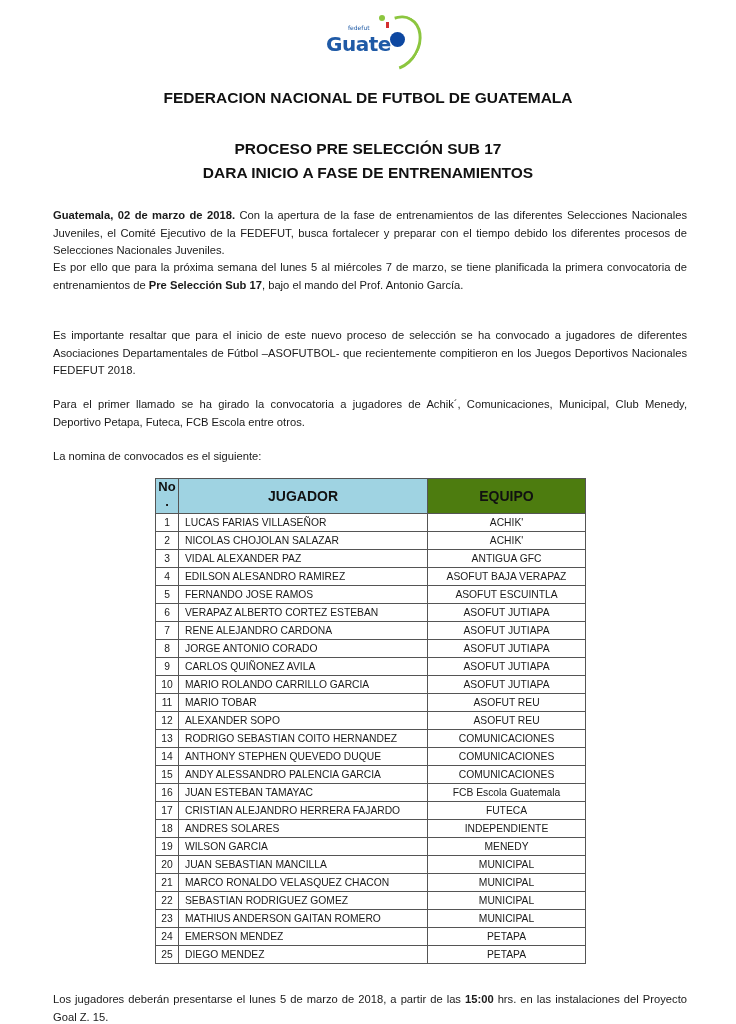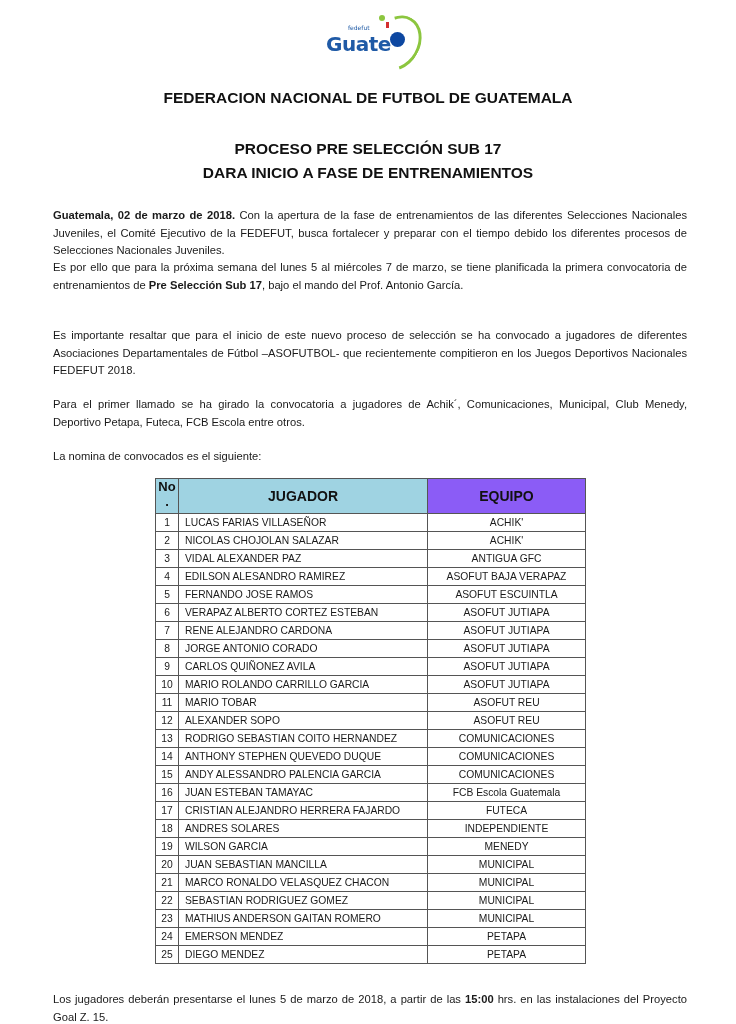--- a/index.html
+++ b/index.html
@@ -64,21 +64,21 @@
 
 <div class="para p3">Es importante resaltar que para el inicio de este nuevo proceso de selección se ha convocado a jugadores de diferentes Asociaciones Departamentales de Fútbol –ASOFUTBOL- que recientemente compitieron en los Juegos Deportivos Nacionales FEDEFUT 2018.</div>
 <div class="para p4">Para el primer llamado se ha girado la convocatoria a jugadores de Achik´, Comunicaciones, Municipal, Club Menedy, Deportivo Petapa, Futeca, FCB Escola entre otros.</div>
 <div class="para p5">La nomina de convocados es el siguiente:</div>
 
 <table class="roster">
   <thead>
     <tr>
       <th class="no" style="background: rgb(159, 211, 226);">No<br>.</th>
       <th class="player" style="background: rgb(159, 211, 226);">JUGADOR</th>
-      <th class="team" style="background: #8b5cf6;">EQUIPO</th>
+      <th class="team" style="background: #4d7c0f;">EQUIPO</th>
     </tr>
   </thead>
   <tbody id="roster-body">
       <tr>
         <td class="no">1</td>
         <td class="player">LUCAS FARIAS VILLASEÑOR</td>
         <td class="team">ACHIK'</td>
       </tr>
       <tr>
         <td class="no">2</td>

